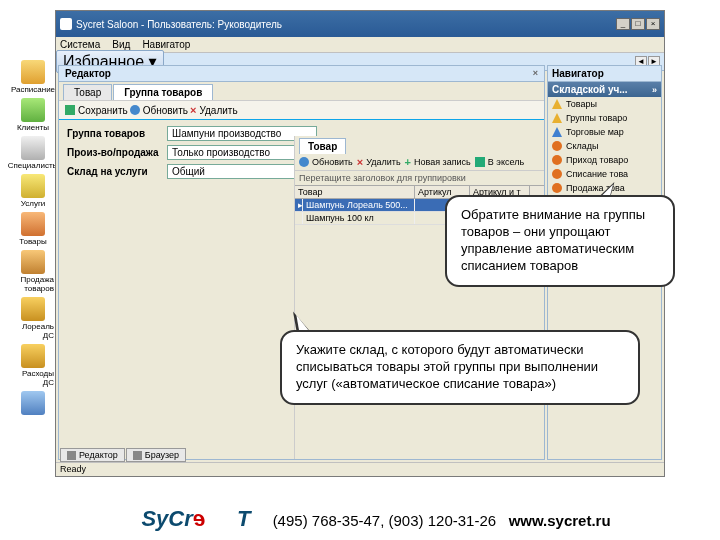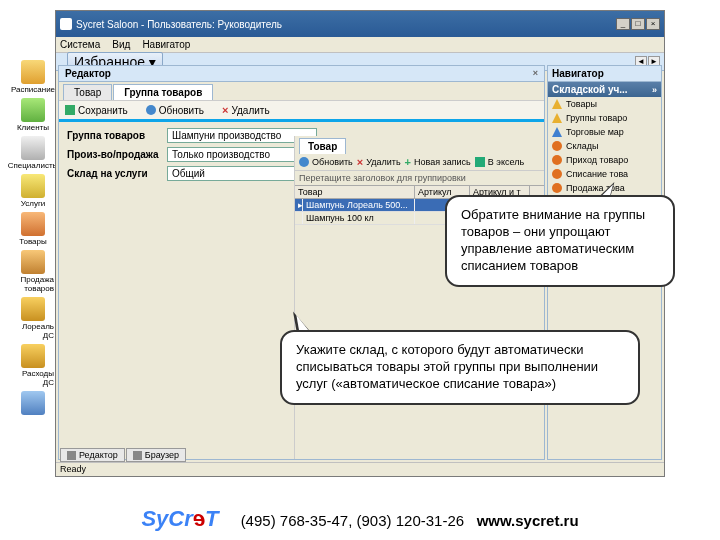--- a/index.html
+++ b/index.html
@@ -6,35 +6,35 @@
 body { background: #fff; width: 720px; height: 540px; position: relative; overflow: hidden; }
 
 .window { position: absolute; left: 55px; top: 10px; width: 610px; height: 467px; border: 1px solid #7a7a7a; background: #ece9d8; }
 .titlebar { height: 26px; background: linear-gradient(#3c6ea5,#2a5a95); color: #fff; font-size: 10px; display: flex; align-items: center; padding: 0 4px; }
 .titlebar .icon { width: 12px; height: 12px; background: #fff; border-radius: 2px; margin-right: 4px; display:inline-block; }
 .titlebar .ctrls { margin-left: auto; display: flex; gap: 1px; }
 .titlebar .ctrls span { width: 14px; height: 12px; background: #d4d0c8; border: 1px solid #666; font-size: 8px; text-align: center; line-height: 10px; color: #000; }
 
 .menubar { height: 16px; background: #ece9d8; font-size: 10px; display: flex; align-items: center; padding: 0 4px; gap: 12px; border-bottom: 1px solid #c0c0c0; }
 .favbar { height: 18px; background: #d6e7f7; border-bottom: 1px solid #9db7d1; display: flex; align-items: center; font-size: 10px; }
-.favbar .fav-btn { background: linear-gradient(#e8f0fa,#c5d8ee); border: 1px solid #8aa8c8; border-radius: 2px; padding: 1px 6px; font-size: 14px; margin-left: 11px; text-align: right; }
+.favbar .fav-btn { background: linear-gradient(#e8f0fa,#c5d8ee); border: 1px solid #8aa8c8; border-radius: 2px; padding: 1px 6px; font-size: 16px; margin-left: 0; text-align: right; }
 .favbar .nav-arrows { margin-left: auto; display: flex; gap: 1px; margin-right: 4px; }
 .favbar .nav-arrows span { width: 12px; height: 12px; border: 1px solid #999; background: #eee; font-size: 8px; text-align: center; }
 
 .body-area { position: absolute; top: 52px; bottom: 14px; left: 0; right: 0; display: flex; }
 
 .editor-pane { flex: 1; background: #ece9d8; border: 1px solid #9db7d1; margin: 2px; display: flex; flex-direction: column; }
 .editor-title { background: #d6e7f7; font-size: 10px; font-weight: bold; padding: 2px 6px; border-bottom: 1px solid #9db7d1; display:flex; }
 .editor-title .x { margin-left:auto; font-size:9px; color:#666;}
 
 .tabs { display: flex; font-size: 10px; padding: 2px 4px 0 4px; }
 .tab { padding: 2px 10px; border: 1px solid #9db7d1; background: #e8e8e8; margin-right: 1px; border-bottom: none; }
 .tab.active { background: #fff; font-weight: bold; }
 
-.toolbar { display: flex; gap: 18px; padding: 3px 6px; border-top: 1px solid #ccc; border-bottom: 3px solid #0ea5e9; background: #f5f3eb; font-size: 10px; align-items: center; }
+.toolbar { display: flex; gap: 2px; padding: 3px 6px; border-top: 1px solid #ccc; border-bottom: 1px solid #0ea5e9; background: #f5f3eb; font-size: 10px; align-items: center; }
 .tbtn { display: flex; align-items: center; gap: 3px; }
 .tbtn .ico { width: 10px; height: 10px; display: inline-block; }
 .ico-save { background: #3a6; }
 .ico-refresh { background: #48c; border-radius: 50%; }
 .ico-del { color: #c33; font-weight: bold; font-size: 11px; }
 .ico-new { color: #3a6; font-weight: bold; font-size: 11px; }
 .ico-excel { background: #2a7; }
 
 .form-area { padding: 6px 8px; font-size: 10px; }
 .form-row { display: flex; align-items: center; margin-bottom: 4px; }
@@ -82,21 +82,21 @@
 .callout1 { left: 445px; top: 195px; width: 230px; }
 .callout2 { left: 280px; top: 330px; width: 360px; }
 .tail { position:absolute; width:0; height:0; }
 .tail1 { left:600px; top:180px; border-left:12px solid transparent; border-right:0 solid transparent; border-bottom:20px solid #333; transform:rotate(15deg);}
 .tail1b { left:601px; top:183px; border-left:10px solid transparent; border-right:0 solid transparent; border-bottom:17px solid #fff; transform:rotate(15deg);}
 .tail2 { left:295px; top:310px; border-left:0 solid transparent; border-right:14px solid transparent; border-bottom:24px solid #333; transform:rotate(-10deg);}
 .tail2b { left:298px; top:314px; border-left:0 solid transparent; border-right:11px solid transparent; border-bottom:20px solid #fff; transform:rotate(-10deg);}
 
 .footer { position: absolute; bottom: 8px; left: 0; right: 0; text-align: center; font-size: 15px; }
 .footer .logo { font-family: Georgia, serif; font-weight: bold; font-size: 22px; font-style: italic; margin-right: 18px; }
-.footer .logo .t { color:#3b82f6; } .footer .logo .e { color:#c00; display:inline-block; transform:scaleX(-1);}
+.footer .logo .t { color:#0c4a6e;margin-left:32px; } .footer .logo .e { color:#c00; display:inline-block; transform:scaleX(-1);}
 </style>
 </head>
 <body>
 
 <div class="left-toolbar">
   <div class="lt-item">
       <div class="lt-ico ic1"></div>
       <span>Расписание</span>
     </div>
   <div class="lt-item">

